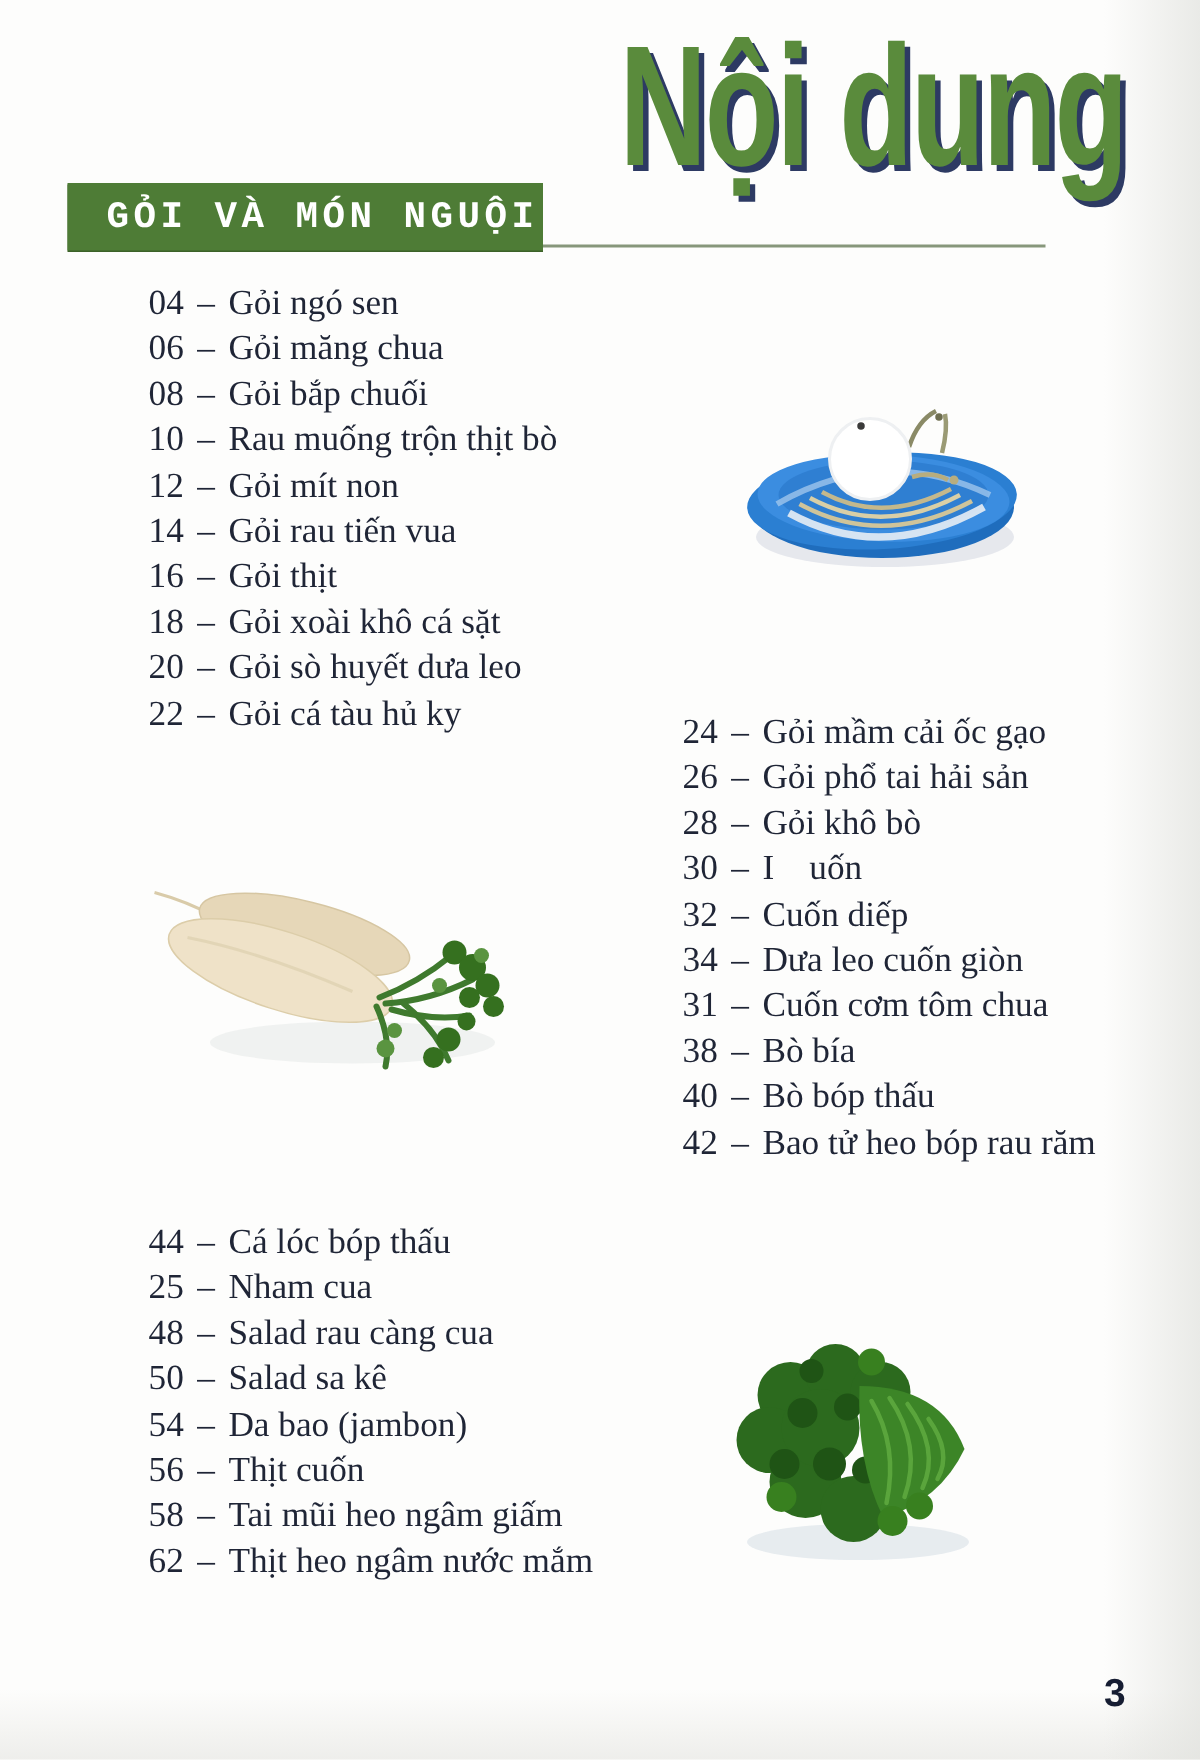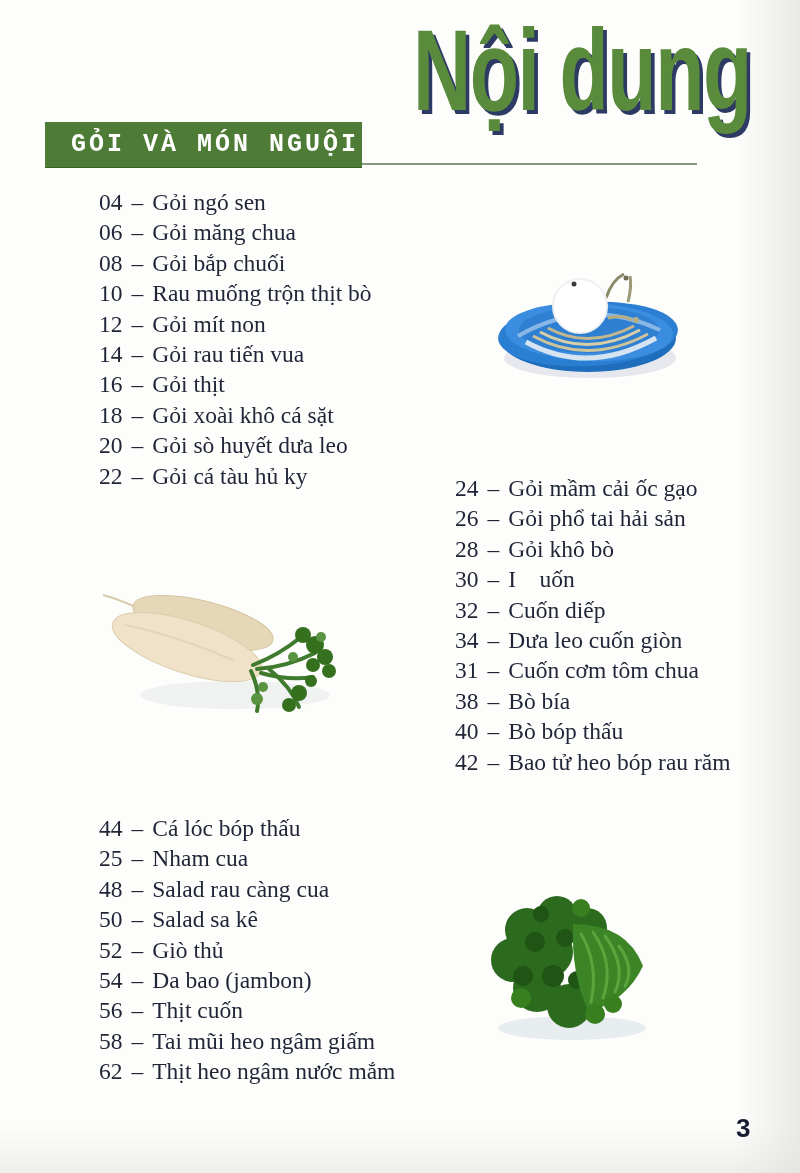--- a/index.html
+++ b/index.html
@@ -201,21 +201,20 @@
 <div class="toc toc-3">
 
     <div class="row"><span class="num">44</span><span class="sep">–</span><span class="ttl">Cá lóc bóp thấu</span></div>
 
     <div class="row"><span class="num">25</span><span class="sep">–</span><span class="ttl">Nham cua</span></div>
 
     <div class="row"><span class="num">48</span><span class="sep">–</span><span class="ttl">Salad rau càng cua</span></div>
 
     <div class="row"><span class="num">50</span><span class="sep">–</span><span class="ttl">Salad sa kê</span></div>
 
-    <div class="row"><span class="num">52</span><span class="sep">–</span><span class="ttl">Giò thủ</span></div>
 
     <div class="row"><span class="num">54</span><span class="sep">–</span><span class="ttl">Da bao (jambon)</span></div>
 
     <div class="row"><span class="num">56</span><span class="sep">–</span><span class="ttl">Thịt cuốn</span></div>
 
     <div class="row"><span class="num">58</span><span class="sep">–</span><span class="ttl">Tai mũi heo ngâm giấm</span></div>
 
 
     <div class="row"><span class="num">62</span><span class="sep">–</span><span class="ttl">Thịt heo ngâm nước mắm</span></div>
   </div>

